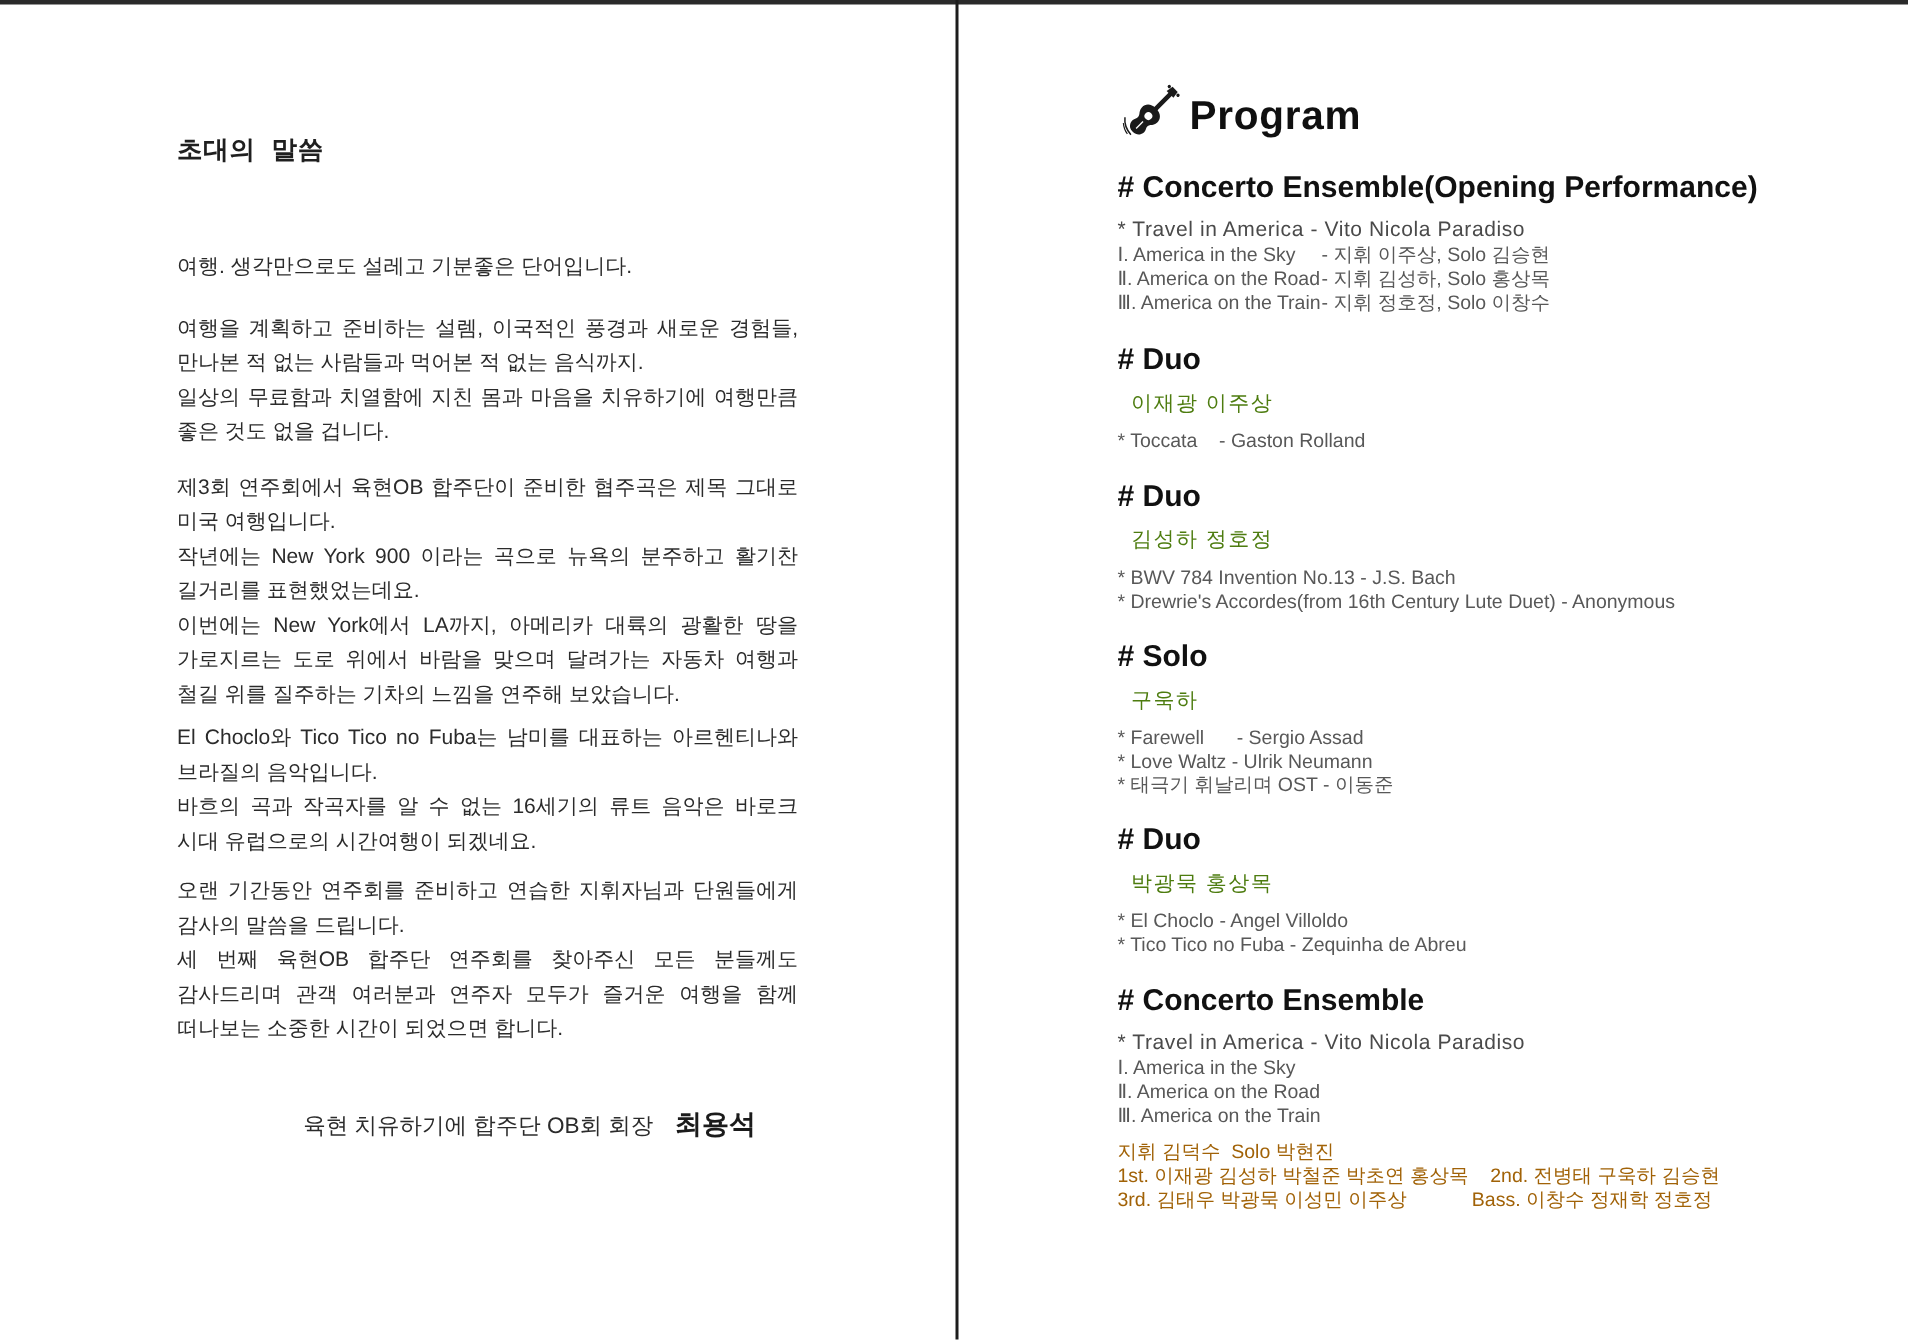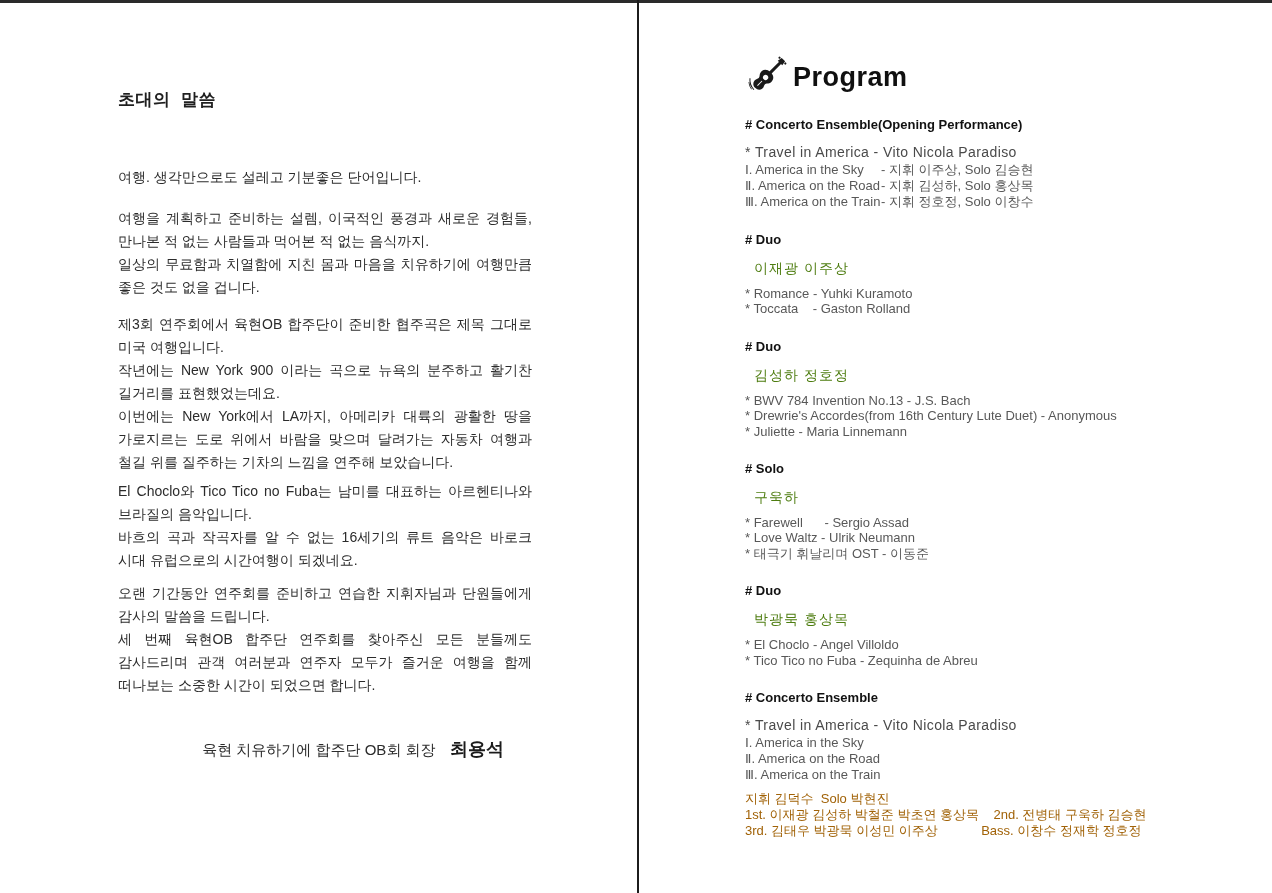--- a/index.html
+++ b/index.html
@@ -27,21 +27,21 @@
   .sig-name{font-size:18px;font-weight:bold;color:#1b1b1b;margin-left:10px;font-family:Liberation Mono, monospace;}
 
   
   .page-right{position:absolute;left:639px;top:0;width:633px;height:680px;}
   .right-content{position:absolute;left:106px;top:52px;width:505px;}
   .program-header{display:flex;align-items:center;height:50px;}
   .guitar-icon{width:46px;height:46px;display:inline-block;margin-right:2px;margin-top:-4px;}
   .program-title{font-size:27px;font-weight:bold;color:#101010;letter-spacing:0.5px;}
   .section{margin-top:21px;}
   .section.first{margin-top:14px;}
-  .sec-heading{font-size:13px;font-weight:bold;color:#111111;line-height:18px;white-space:pre;}
+  .sec-heading{font-size:20px;font-weight:bold;color:#111111;line-height:18px;white-space:pre;}
   .piece-lead{margin-top:9px;font-size:14px;color:#4a4a4a;line-height:19px;letter-spacing:0.4px;white-space:pre;}
   .movement{display:flex;font-size:13px;color:#585858;line-height:16px;}
   .m-label{min-width:136px;white-space:pre;}
   .m-credit{white-space:pre;}
   .performers{margin:11px 0 0 9px;font-size:14px;color:#4d7c0f;line-height:17px;letter-spacing:1px;white-space:pre;}
   .pieces{margin-top:9px;}
   .piece{font-size:13px;color:#585858;line-height:15.4px;white-space:pre;}
   .credits{margin-top:8px;}
   .credit-line{font-size:13px;color:#a16207;line-height:16px;white-space:pre;}
 </style>
@@ -110,32 +110,30 @@
       <div class="movement">
         <span class="m-label">Ⅲ. America on the Train</span>
         <span class="m-credit">- 지휘 정호정, Solo 이창수</span>
       </div>
     </div>
 
     <div class="section">
       <div class="sec-heading"># Duo</div>
       <div class="performers">이재광 이주상</div>
       <div class="pieces">
-        <div class="piece">* Romance - Yuhki Kuramoto</div>
         <div class="piece">* Toccata    - Gaston Rolland</div>
       </div>
     </div>
 
     <div class="section">
       <div class="sec-heading"># Duo</div>
       <div class="performers">김성하 정호정</div>
       <div class="pieces">
         <div class="piece">* BWV 784 Invention No.13 - J.S. Bach</div>
         <div class="piece">* Drewrie's Accordes(from 16th Century Lute Duet) - Anonymous</div>
-        <div class="piece">* Juliette - Maria Linnemann</div>
       </div>
     </div>
 
     <div class="section">
       <div class="sec-heading"># Solo</div>
       <div class="performers">구욱하</div>
       <div class="pieces">
         <div class="piece">* Farewell      - Sergio Assad</div>
         <div class="piece">* Love Waltz - Ulrik Neumann</div>
         <div class="piece">* 태극기 휘날리며 OST - 이동준</div>

